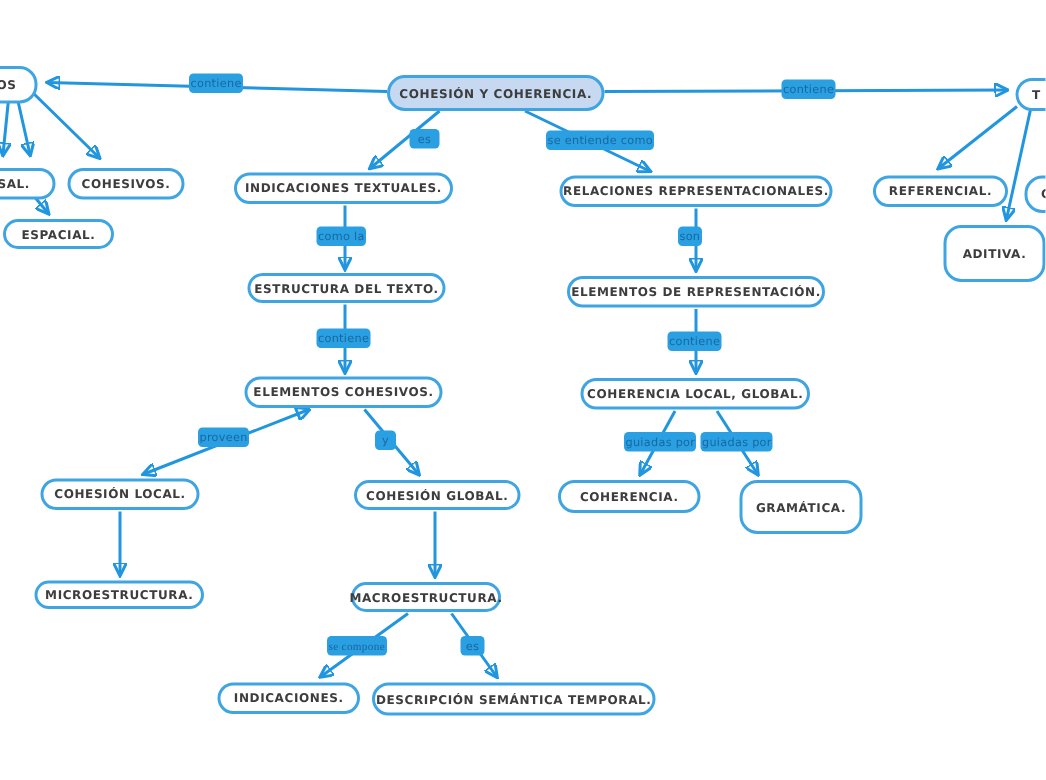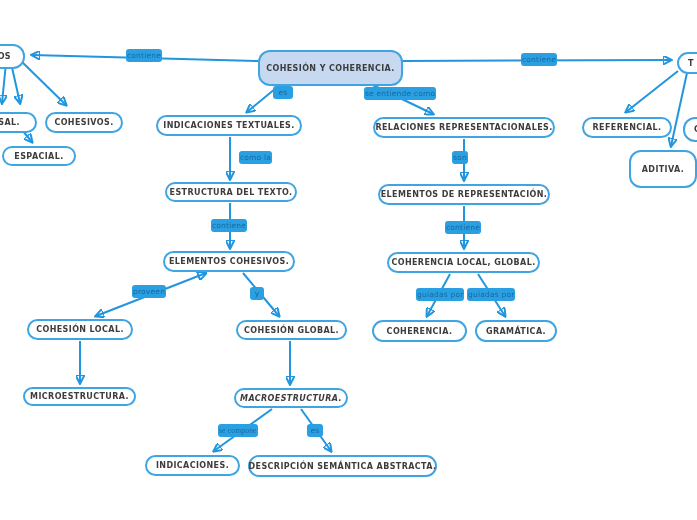--- a/index.html
+++ b/index.html
@@ -55,21 +55,21 @@
   <path d="M80,341 L80,383" marker-end="url(#ah)"></path>
   <path d="M290,341 L290,384" marker-end="url(#ah)"></path>
   <path d="M272,409 L214,451" marker-end="url(#ah)"></path>
   <path d="M301,409 L331,451" marker-end="url(#ah)"></path>
   <path d="M464,139 L464,180" marker-end="url(#ah)"></path>
   <path d="M464,206 L464,248" marker-end="url(#ah)"></path>
   <path d="M450,274 L427,316" marker-end="url(#ah)"></path>
   <path d="M478,274 L505,316" marker-end="url(#ah)"></path>
 </svg>
 
-<div class="node root" style="left:258px; top:50px; width:145px; height:36px;">COHESIÓN Y COHERENCIA.</div>
+<div class="node root" style="left:258px; top:50px; width:145px; height:24px;">COHESIÓN Y COHERENCIA.</div>
 
 <div class="node frag-r" style="left:-62px; top:44px; width:87px; height:25px;">OS</div>
 
 <div class="node frag-l" style="left:677px; top:52px; width:60px; height:22px;">T</div>
 
 <div class="node frag-l" style="left:683px; top:117px; width:50px; height:25px;">C</div>
 
 <div class="node frag-r" style="left:-50px; top:112px; width:87px; height:21px; padding-right:15px;">USAL.</div>
 
 <div class="node" style="left:45px; top:112px; width:78px; height:21px;">COHESIVOS.</div>
@@ -91,35 +91,35 @@
 <div class="node" style="left:163px; top:251px; width:132px; height:21px;">ELEMENTOS COHESIVOS.</div>
 
 <div class="node" style="left:27px; top:319px; width:106px; height:21px;">COHESIÓN LOCAL.</div>
 
 <div class="node" style="left:236px; top:320px; width:111px; height:20px;">COHESIÓN GLOBAL.</div>
 
 <div class="node" style="left:387px; top:252px; width:153px; height:21px;">COHERENCIA LOCAL, GLOBAL.</div>
 
 <div class="node" style="left:372px; top:320px; width:95px; height:22px;">COHERENCIA.</div>
 
-<div class="node" style="left:475px; top:320px; width:82px; height:22px;">GRAMÁTICA.</div>
+<div class="node" style="left:493px; top:320px; width:82px; height:36px;">GRAMÁTICA.</div>
 
 <div class="node" style="left:23px; top:387px; width:113px; height:19px;">MICROESTRUCTURA.</div>
 
-<div class="node" style="left:234px; top:388px; width:114px; height:20px;font-style:italic;">MACROESTRUCTURA.</div>
+<div class="node" style="left:234px; top:388px; width:100px; height:20px;">MACROESTRUCTURA.</div>
 
 <div class="node" style="left:145px; top:455px; width:95px; height:21px;">INDICACIONES.</div>
 
-<div class="node" style="left:248px; top:455px; width:189px; height:22px;">DESCRIPCIÓN SEMÁNTICA ABSTRACTA.</div>
+<div class="node" style="left:248px; top:455px; width:189px; height:22px;">DESCRIPCIÓN SEMÁNTICA TEMPORAL.</div>
 
 <div class="lbl" style="left:126px; top:49px;">contiene</div>
 <div class="lbl" style="left:521px; top:53px;">contiene</div>
 <div class="lbl" style="left:273px; top:86px; min-width:20px;">es</div>
 <div class="lbl" style="left:364px; top:87px;">se entiende como</div>
-<div class="lbl" style="left:211px; top:151px;margin-left:28px;">como la</div>
+<div class="lbl" style="left:211px; top:151px;">como la</div>
 <div class="lbl" style="left:452px; top:151px;">son</div>
 <div class="lbl" style="left:211px; top:219px;">contiene</div>
 <div class="lbl" style="left:445px; top:221px;">contiene</div>
 <div class="lbl" style="left:132px; top:285px;">proveen</div>
 <div class="lbl" style="left:250px; top:287px; min-width:14px;">y</div>
 <div class="lbl" style="left:416px; top:288px;">guiadas por</div>
 <div class="lbl" style="left:467px; top:288px;">guiadas por</div>
 <div class="lbl" style="left:218px; top:424px;font-family:Liberation Serif, serif;">se compone</div>
 <div class="lbl" style="left:307px; top:424px; min-width:16px;">es</div>
 

